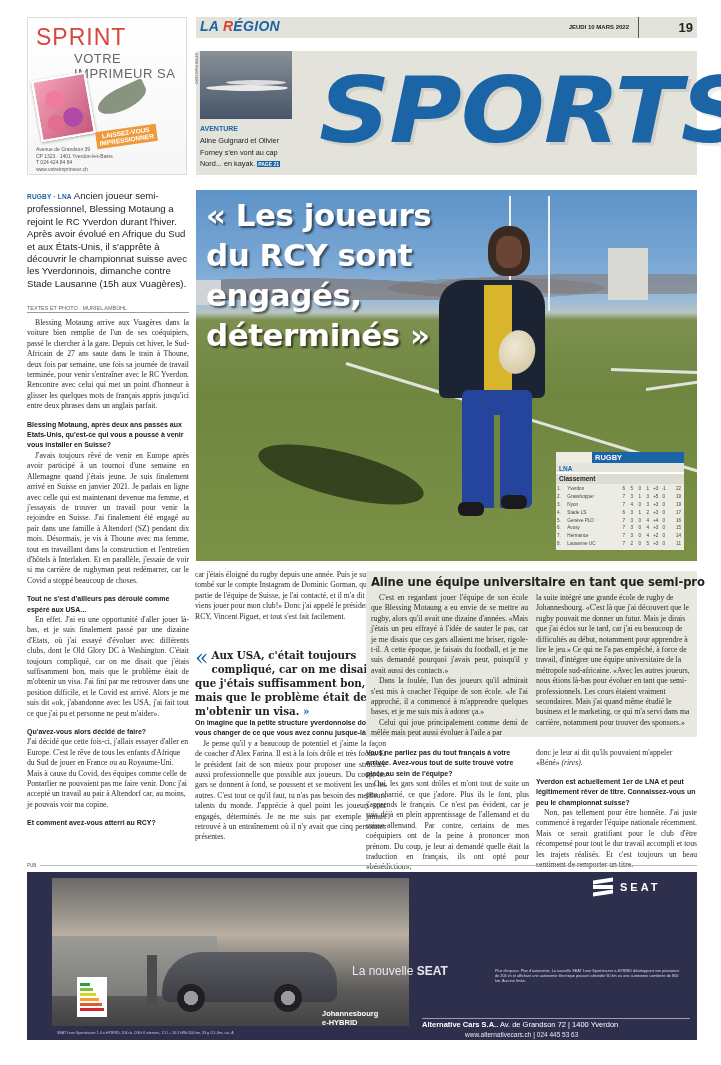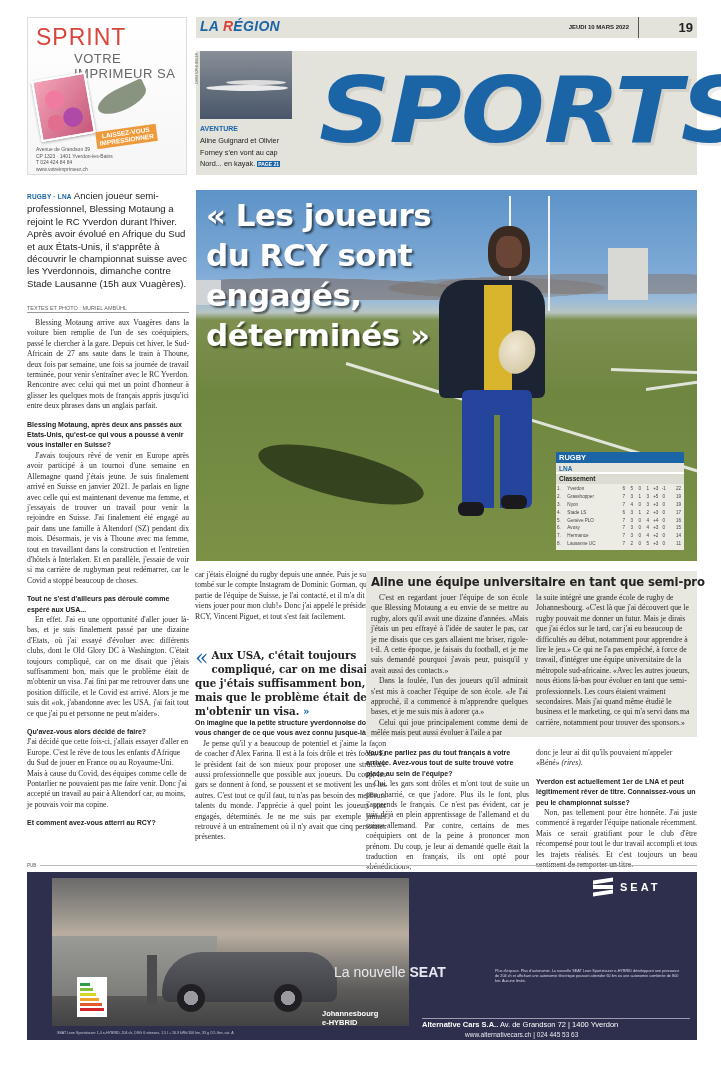--- a/index.html
+++ b/index.html
@@ -61,21 +61,21 @@
   .player-jacket { position: absolute; left: 243px; top: 90px; width: 106px; height: 118px; background: #1c2433; border-radius: 26px 26px 6px 6px; }
   .player-jacket-open { position: absolute; left: 288px; top: 95px; width: 28px; height: 112px; background: #d8b52c; }
   .player-pants { position: absolute; left: 266px; top: 200px; width: 70px; height: 118px; background: #25449b; border-radius: 6px; }
   .player-pants-gap { position: absolute; left: 298px; top: 225px; width: 6px; height: 93px; background: #6f8640; }
   .player-shoe { position: absolute; width: 26px; height: 14px; background: #1a1a1e; border-radius: 6px; }
   .player-ball { position: absolute; left: 303px; top: 140px; width: 36px; height: 44px; background: radial-gradient(ellipse at 40% 40%,#efe8d4 0%,#d8ccaa 70%,#b8a880 100%); border-radius: 50%; transform: rotate(15deg); }
   .hero-title { position: absolute; left: 10px; top: 5px; width: 235px; font-family: "DejaVu Sans", sans-serif; font-weight: 700; font-size: 31px; line-height: 40px; color: #fff; letter-spacing: -0.5px; text-shadow: 2px 2px 2px rgba(0,0,0,.55); }
 
   
   .standings { position: absolute; left: 360px; top: 262px; width: 128px; height: 98px; background: #ecece4; font-family: "Liberation Sans", sans-serif; color: #333; }
-  .standings-head { height: 11px; background: #1b64a6; color: #fff; font-weight: 700; font-size: 7.5px; line-height: 11px; padding-left: 3px; }
+  .standings-head { height: 11px; background: #1b64a6; color: #fff; font-weight: 700; font-size: 7.5px; line-height: 11px; padding-left: 3px; margin-left: 36px; }
   .standings-league { height: 11px; font-weight: 700; font-size: 6.5px; color: #1b64a6; line-height: 11px; padding-left: 3px; border-bottom: 2px solid #fff; background: #e4e4dc; }
   .standings-sub { height: 10px; font-weight: 700; font-size: 6.5px; color: #222; line-height: 10px; padding-left: 3px; background: #dcdcd2; }
   .standings table { width: 100%; border-collapse: collapse; font-size: 4.6px; color: #444; margin-top: 1px; }
   .standings td { height: 7.8px; padding: 0 1px; white-space: nowrap; }
   .standings td.num { text-align: center; width: 8px; }
   .standings td.pts { text-align: right; padding-right: 3px; }
 
   
   .box { position: absolute; left: 366px; top: 571px; width: 331px; height: 166px; background: #e8e8e0; }
   .box-title { position: absolute; left: 5px; top: 4px; font-family: "DejaVu Sans", sans-serif; font-weight: 700; font-size: 11.6px; color: #222; white-space: nowrap; letter-spacing: -0.1px; }
@@ -93,21 +93,21 @@
   .pub-rule { position: absolute; left: 40px; top: 865px; width: 657px; height: 1px; background: #bbb; }
   .ad-seat { position: absolute; left: 27px; top: 872px; width: 670px; height: 168px; background: #2d2f4c; overflow: hidden; font-family: "Liberation Sans", sans-serif; color: #fff; }
   .seat-photo { position: absolute; left: 25px; top: 6px; width: 357px; height: 148px; background: linear-gradient(180deg,#6b6a6a 0%,#9a958c 25%,#b9aea0 38%,#8c8780 55%,#5d5c5a 75%,#434244 100%); }
   .seat-wall { position: absolute; left: 25px; top: 64px; width: 165px; height: 60px; background: linear-gradient(180deg,#9a9a96,#7d7d7a); }
   .seat-charger { position: absolute; left: 120px; top: 83px; width: 10px; height: 50px; background: #4c4c4f; }
   .seat-car { position: absolute; left: 135px; top: 80px; width: 175px; height: 50px; background: linear-gradient(180deg,#5b5d63,#3c3e44); border-radius: 40px 30px 8px 8px; }
   .seat-wheel { position: absolute; width: 28px; height: 28px; border-radius: 50%; background: radial-gradient(circle,#9a9aa0 0 35%,#202024 37%); }
   .seat-label { position: absolute; left: 50px; top: 105px; width: 30px; height: 40px; background: #fff; }
   .seat-label i { display: block; height: 3px; margin: 2px 3px 0; }
   .seat-footnote { position: absolute; left: 30px; top: 159px; font-size: 3.6px; color: #c9c9d6; white-space: nowrap; }
-  .seat-nouvelle { position: absolute; left: 307px; top: 92px; font-size: 14px; color: #e8e8f0; }
+  .seat-nouvelle { position: absolute; left: 325px; top: 92px; font-size: 12px; color: #e8e8f0; }
   .seat-nouvelle b { font-weight: 700; }
   .seat-leon { position: absolute; left: 293px; top: 96px; font-size: 40px; font-weight: 700; letter-spacing: -1px; line-height: 46px; }
   .seat-variant { position: absolute; left: 295px; top: 137px; font-size: 7.5px; font-weight: 700; line-height: 9px; }
   .seat-desc { position: absolute; left: 468px; top: 97px; width: 186px; font-size: 3.8px; line-height: 5px; color: #dcdcea; }
   .seat-rule { position: absolute; left: 395px; top: 146px; width: 268px; height: 1px; background: #9b9bb4; }
   .seat-dealer { position: absolute; left: 395px; top: 148px; font-size: 7.5px; color: #fff; white-space: nowrap; }
   .seat-dealer b { font-weight: 700; }
   .seat-web { position: absolute; left: 438px; top: 159px; font-size: 6.5px; color: #e8e8f0; white-space: nowrap; }
   .seat-logo { position: absolute; left: 566px; top: 7px; display: flex; align-items: center; gap: 7px; }
   .seat-logo-mark { width: 20px; height: 16px; position: relative; }

